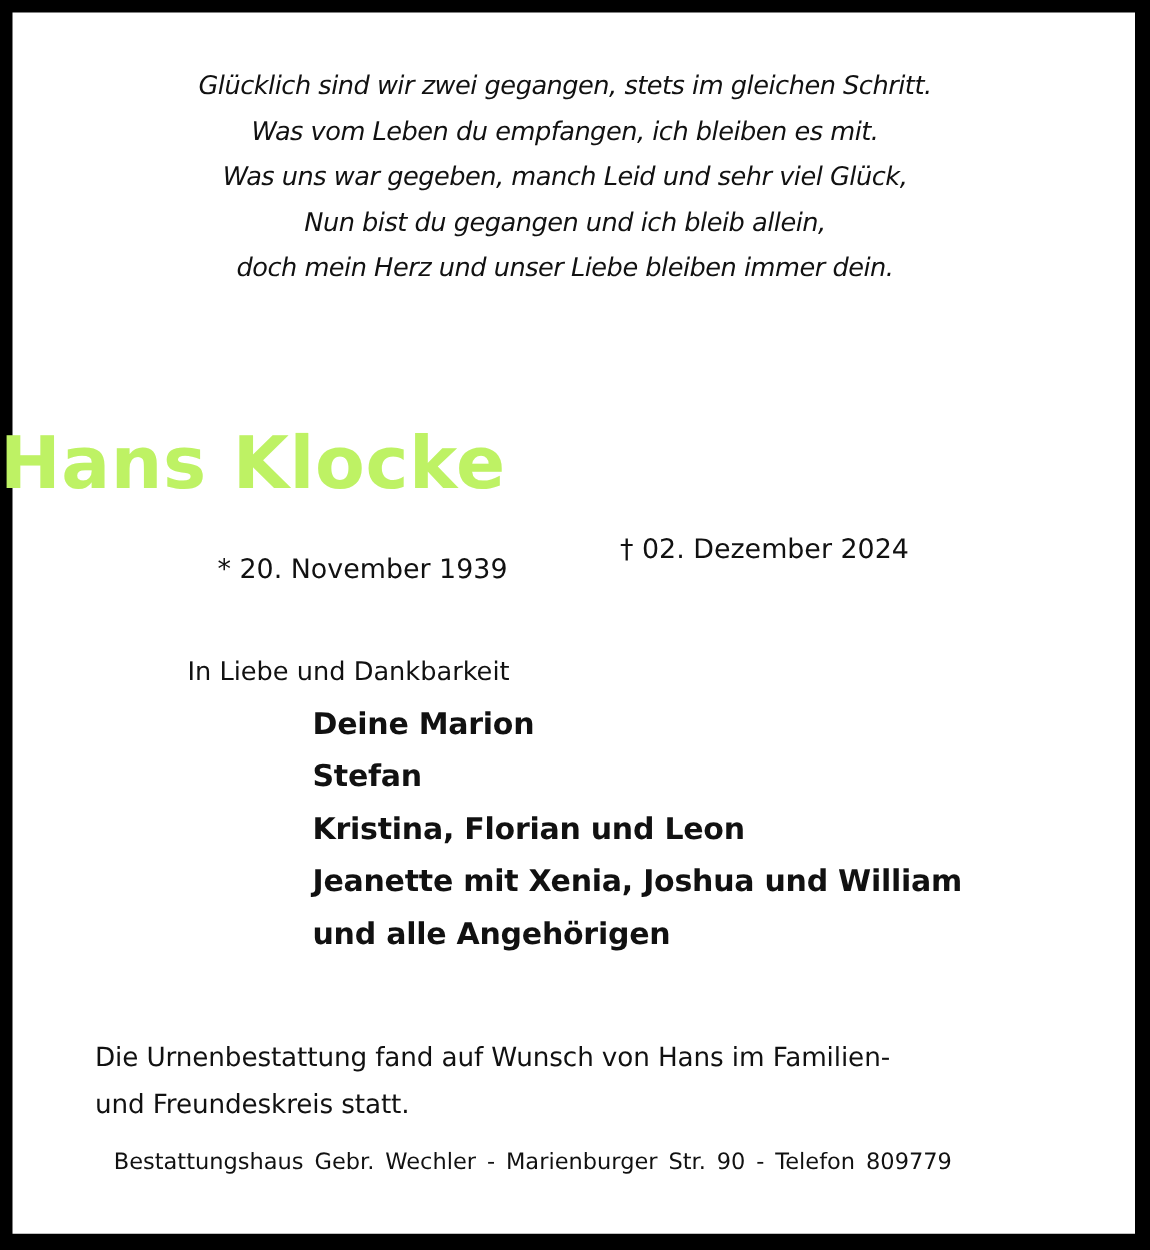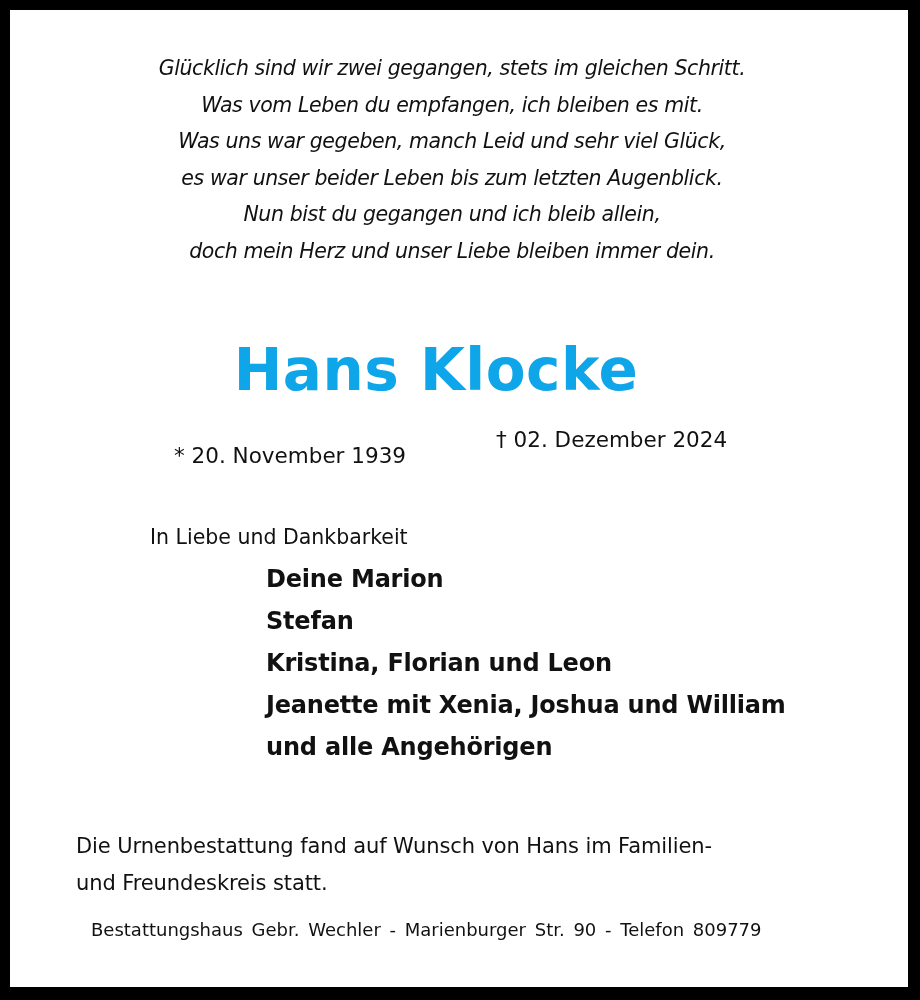--- a/index.html
+++ b/index.html
@@ -1,38 +1,37 @@
 <!DOCTYPE html>
 <html><head>
 <meta charset="utf-8">
 <style>
   html,body{margin:0;padding:0;background:#000;}
   body{width:920px;height:1000px;position:relative;overflow:hidden;font-family:"DejaVu Sans",sans-serif;color:#111;}
   .frame{position:absolute;left:10px;top:10px;width:898px;height:977px;background:#fff;}
   .poem{position:absolute;left:0;top:50px;width:904px;text-align:center;font-style:italic;font-size:20.5px;line-height:36.5px;letter-spacing:-0.4px;color:#111;}
   .poem div{white-space:nowrap;}
-  .name{position:absolute;left:0;top:330px;width:872px;text-align:center;font-weight:bold;font-size:58px;letter-spacing:0.5px;line-height:80px;color:#0ea5e9;}
+  .name{position:absolute;left:0;top:330px;width:872px;font-weight:bold;font-size:58px;letter-spacing:0.5px;line-height:80px;color:#bef264;}
   .dates{position:absolute;top:425px;font-size:21.5px;line-height:30px;white-space:nowrap;}
   .born{left:174px;margin-top:16px;}
   .died{left:496px;}
   .intro{position:absolute;left:150px;top:522px;font-size:20.5px;line-height:30px;white-space:nowrap;}
-  .family{position:absolute;left:250px;top:558px;font-weight:bold;font-size:24px;line-height:42px;white-space:nowrap;letter-spacing:-0.2px;margin-left:16px;}
+  .family{position:absolute;left:250px;top:558px;font-weight:bold;font-size:24px;line-height:42px;white-space:nowrap;letter-spacing:-0.2px;}
   .notice{position:absolute;left:76px;top:828px;font-size:21px;line-height:37px;white-space:nowrap;letter-spacing:-0.1px;}
   .funeral{position:absolute;left:91px;top:916px;font-size:18px;line-height:28px;white-space:nowrap;word-spacing:3px;}
 </style>
 </head>
 <body>
 
 <div class="frame"></div>
 
 <div class="poem">
   <div>Glücklich sind wir zwei gegangen, stets im gleichen Schritt.</div>
   <div>Was vom Leben du empfangen, ich bleiben es mit.</div>
   <div>Was uns war gegeben, manch Leid und sehr viel Glück,</div>
-  <div>es war unser beider Leben bis zum letzten Augenblick.</div>
   <div>Nun bist du gegangen und ich bleib allein,</div>
   <div>doch mein Herz und unser Liebe bleiben immer dein.</div>
 </div>
 
 <div class="name">Hans Klocke</div>
 
 <div class="dates born">* 20. November 1939</div>
 <div class="dates died">† 02. Dezember 2024</div>
 
 <div class="intro">In Liebe und Dankbarkeit</div>

